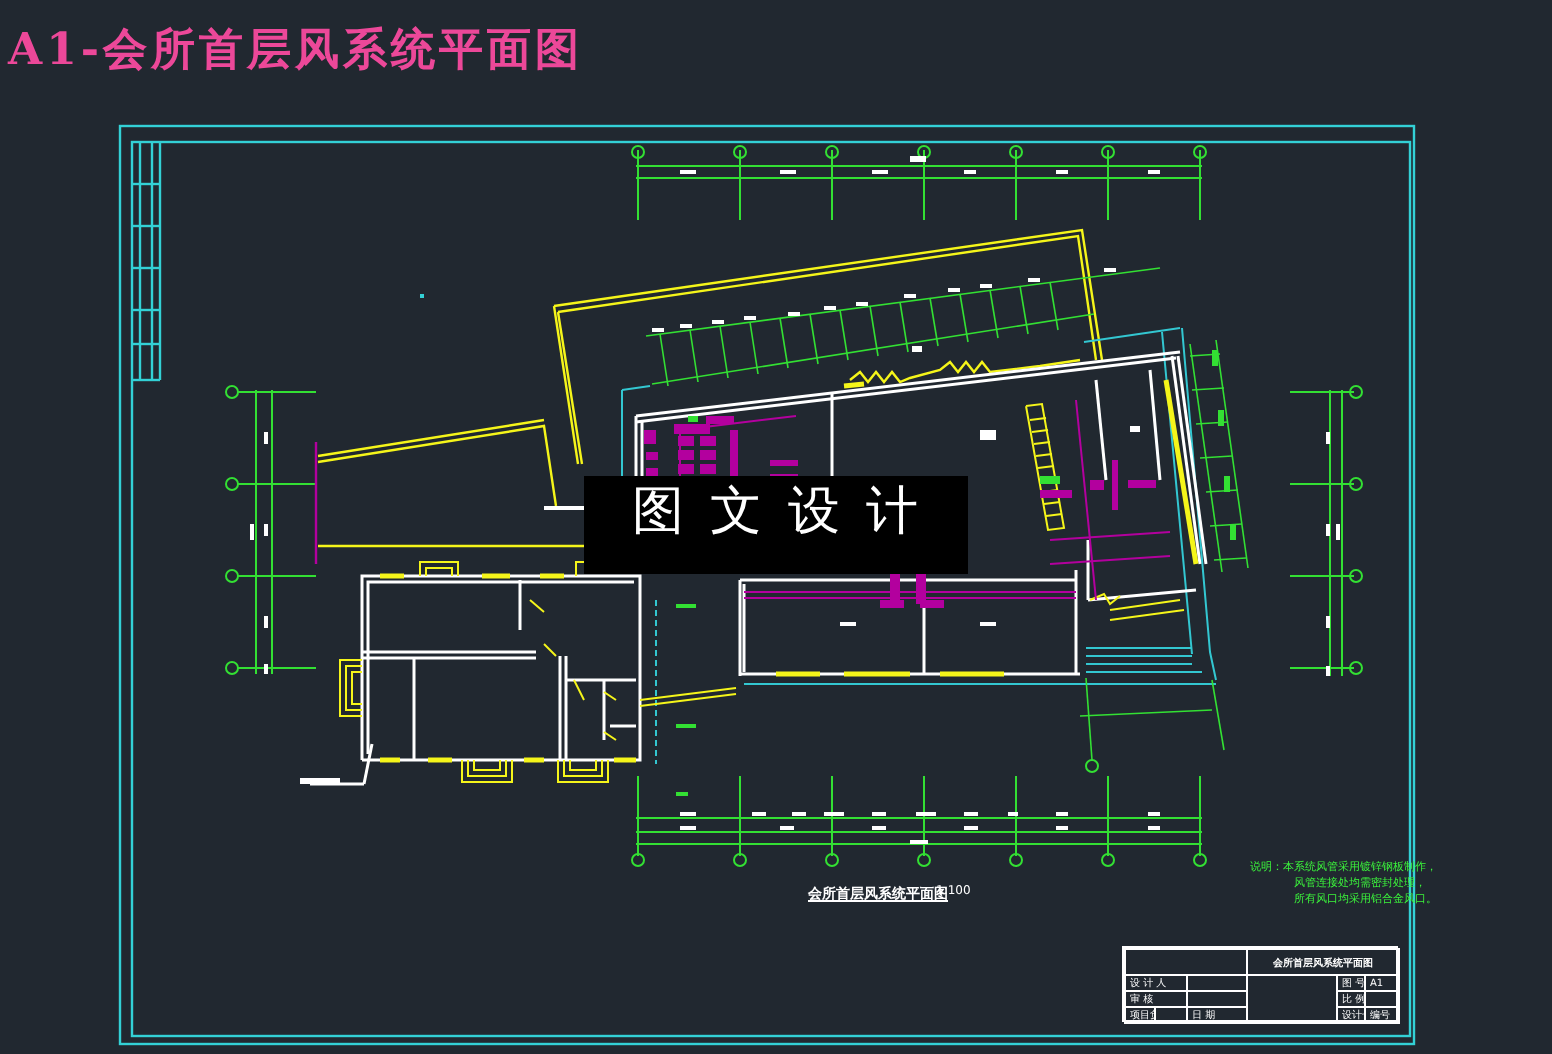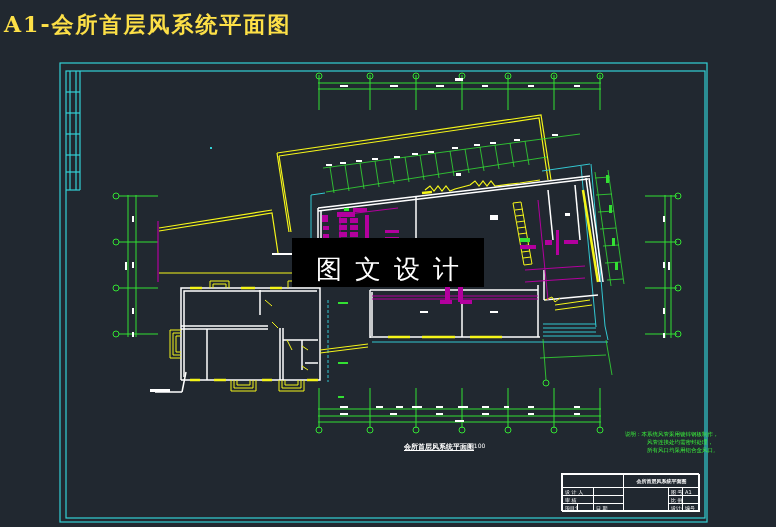--- a/index.html
+++ b/index.html
@@ -1,19 +1,19 @@
 <!DOCTYPE html>
 <html><head>
 <meta charset="utf-8">
 <style>
   html, body { margin:0; padding:0; }
   body { width:776px; height:527px; background:#212830; position:relative; overflow:hidden; font-family:"DejaVu Sans", sans-serif; }
-  #page-title { position:absolute; left:4px; top:10px; font-family:"DejaVu Serif", serif; font-weight:bold; font-size:22px; color:#fde047; letter-spacing:2px; white-space:nowrap; }
+  #page-title { position:absolute; left:4px; top:10px; font-family:"DejaVu Serif", serif; font-weight:bold; font-size:22px; color:#ec4899; letter-spacing:2px; white-space:nowrap; }
   #drawing { position:absolute; left:0; top:0; width:776px; height:527px; }
-  #watermark { position:absolute; left:292px; top:238px; width:192px; height:49px; background:#000; display:flex; align-items:flex-end; justify-content:center; }
+  #watermark { position:absolute; left:292px; top:238px; width:192px; height:49px; background:#000; display:flex; align-items:flex-start; justify-content:center; }
   #watermark span { color:#ffffff; font-family:"DejaVu Serif", serif; font-size:26px; letter-spacing:13px; padding-left:12px; }
   #plan-caption { position:absolute; left:404px; top:442px; font-size:7px; color:#fff; text-decoration:underline; white-space:nowrap; font-weight:bold;}
   #plan-scale { position:absolute; left:468px; top:442px; font-size:6px; color:#fff; }
   #notes { position:absolute; left:625px; top:430px; font-size:5.5px; line-height:8px; color:#3bf53b; white-space:nowrap; }
   #title-block { position:absolute; left:561px; top:473px; width:138px; height:38px; border:1px solid #fff; box-sizing:border-box; }
   .tb-cell { position:absolute; border:1px solid #fff; box-sizing:border-box; font-size:5px; color:#fff; display:flex; align-items:center; padding-left:2px; white-space:nowrap; overflow:hidden; }
 </style>
 </head>
 <body>
 

